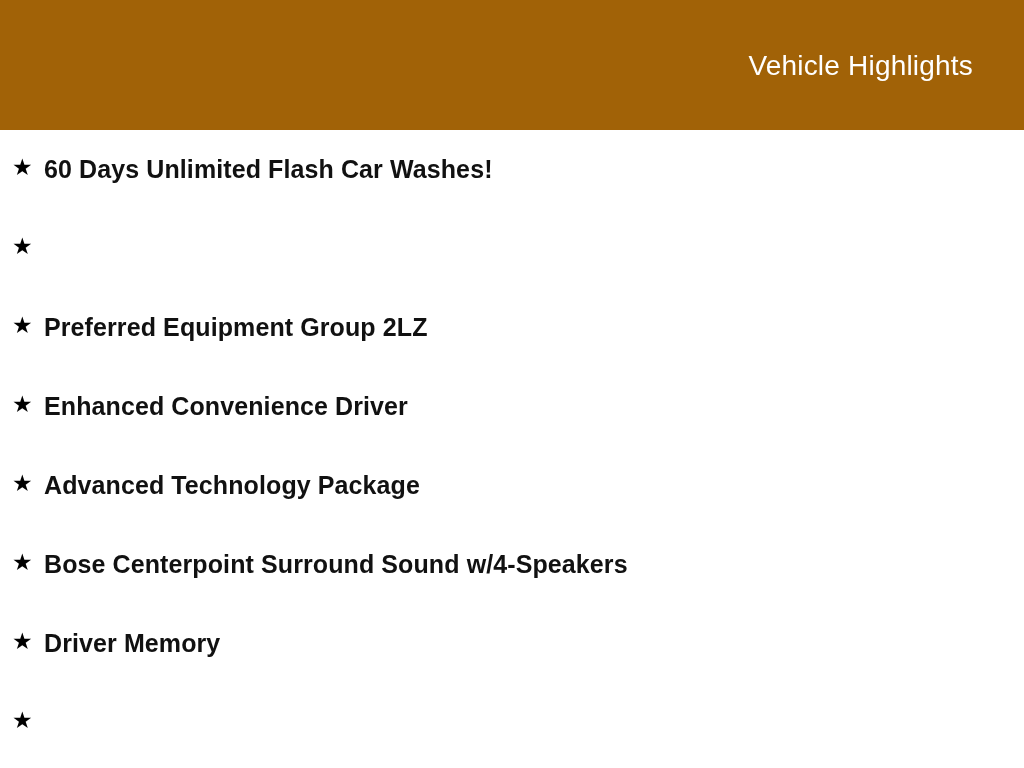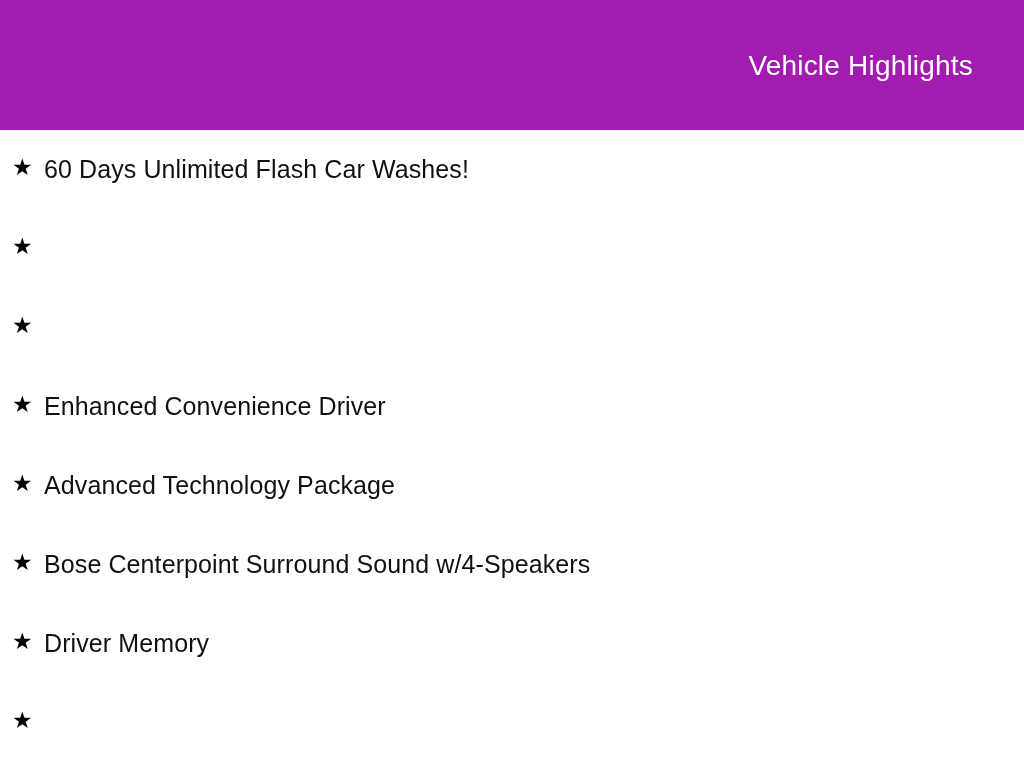--- a/index.html
+++ b/index.html
@@ -22,21 +22,21 @@
     background: #ffffff;
   }
 
   
   .header-banner {
     position: absolute;
     top: 0;
     left: 0;
     width: 1024px;
     height: 130px;
-    background: #a21caf;
+    background: #a16207;
     box-sizing: border-box;
   }
 
   .header-title {
     position: absolute;
     right: 51px;
     top: 50px;
     font-size: 28px;
     line-height: 32px;
     color: #ffffff;
@@ -76,21 +76,21 @@
     text-align: left;
     display: block;
   }
 
   .highlight-label {
     display: block;
     padding-top: 24px;
     font-size: 25px;
     line-height: 30px;
     color: #111111;
-    font-weight: 400;
+    font-weight: 700;
     white-space: nowrap;
     letter-spacing: 0.1px;
   }
 </style>
 </head>
 <body>
 
 <div class="page">
 
   <div class="header-banner">
@@ -103,20 +103,21 @@
       <span class="star-icon">★</span>
       <span class="highlight-label">60 Days Unlimited Flash Car Washes!</span>
     </li>
 
     <li class="highlight-item">
       <span class="star-icon">★</span>
     </li>
 
     <li class="highlight-item">
       <span class="star-icon">★</span>
+      <span class="highlight-label">Preferred Equipment Group 2LZ</span>
     </li>
 
     <li class="highlight-item">
       <span class="star-icon">★</span>
       <span class="highlight-label">Enhanced Convenience Driver</span>
     </li>
 
     <li class="highlight-item">
       <span class="star-icon">★</span>
       <span class="highlight-label">Advanced Technology Package</span>

